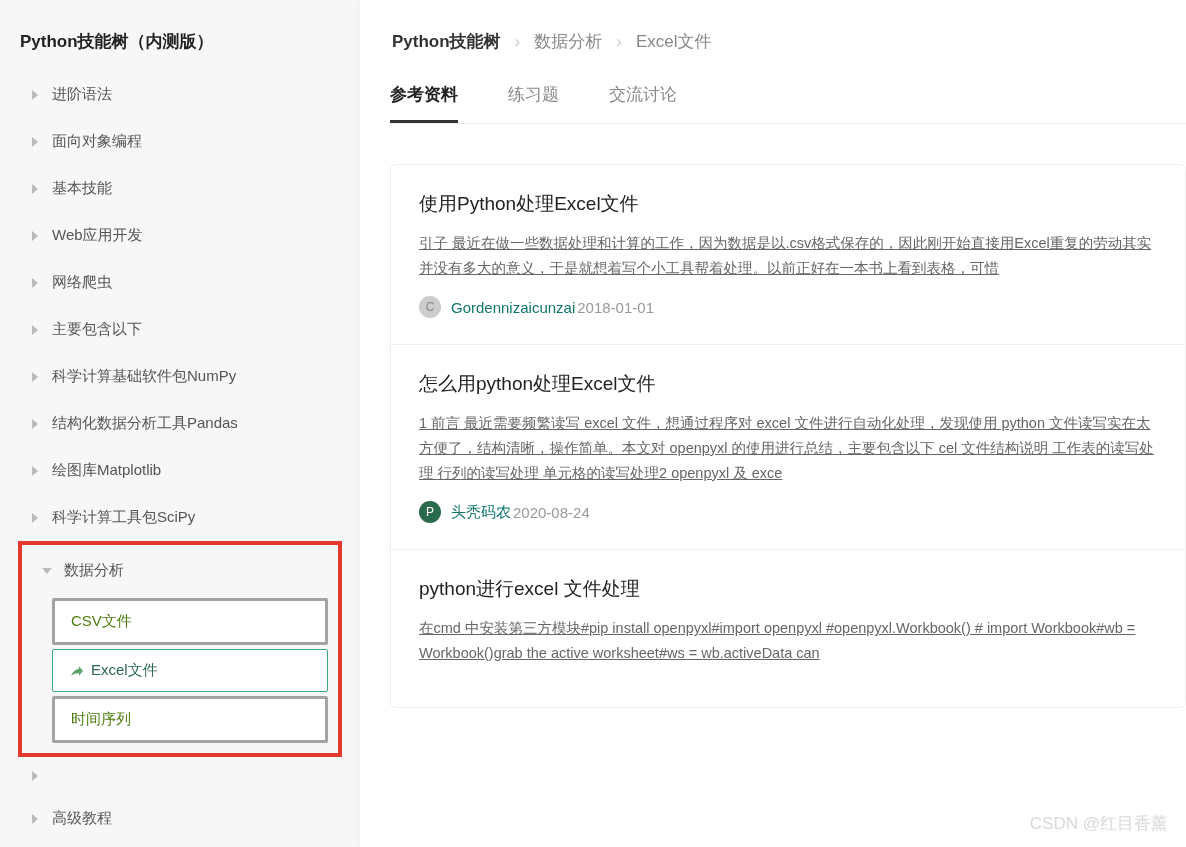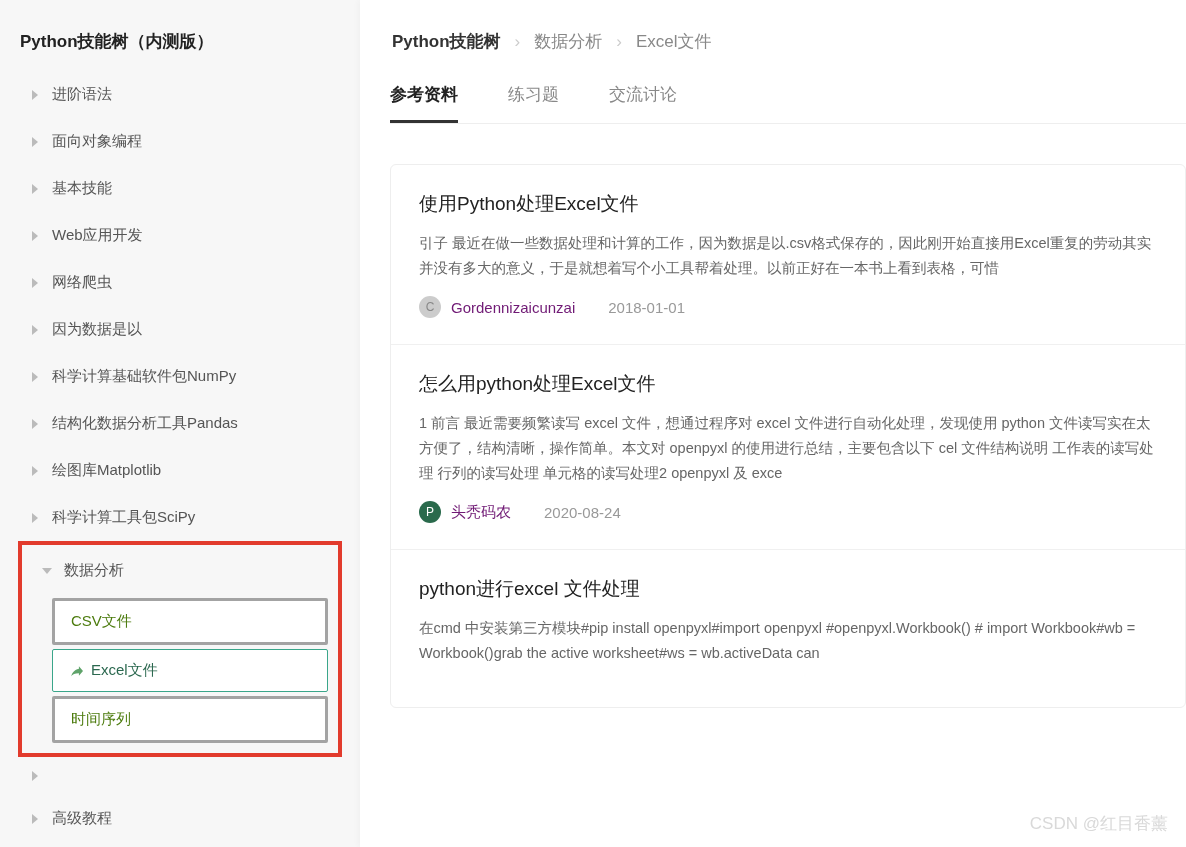--- a/index.html
+++ b/index.html
@@ -118,40 +118,41 @@
   .article-title {
     font-size: 19px;
     color: #222;
     margin-bottom: 14px;
   }
   .article-desc {
     font-size: 14.5px;
     color: #666;
     line-height: 1.7;
     margin-bottom: 16px;
+    text-decoration: underline;
   }
   .article-meta {
     display: flex;
     align-items: center;
     font-size: 15px;
     color: #888;
   }
   .avatar {
     width: 22px; height: 22px;
     border-radius: 50%;
     margin-right: 10px;
     display: inline-flex;
     align-items: center;
     justify-content: center;
     font-size: 12px;
     color: #fff;
   }
   .avatar.grey { background: #ccc; color: #888; }
   .avatar.green { background: #2a6a4c; }
-  .author { margin-right: 33px; color: #701a75; }
+  .author { margin-right: 2px; color: #0f766e; }
   .date { color: #999; }
   .watermark {
     position: absolute;
     bottom: 12px;
     right: 18px;
     font-size: 17px;
     color: #d9d9d9;
     pointer-events: none;
   }
 </style>
@@ -176,21 +177,21 @@
   <div class="tree-item">
     <span class="chev"></span>
     <span class="label">Web应用开发</span>
   </div>
   <div class="tree-item">
     <span class="chev"></span>
     <span class="label">网络爬虫</span>
   </div>
   <div class="tree-item">
     <span class="chev"></span>
-    <span class="label">因为数据是以</span>
+    <span class="label">主要包含以下</span>
   </div>
   <div class="tree-item">
     <span class="chev"></span>
     <span class="label">科学计算基础软件包NumPy</span>
   </div>
   <div class="tree-item">
     <span class="chev"></span>
     <span class="label">结构化数据分析工具Pandas</span>
   </div>
   <div class="tree-item">

